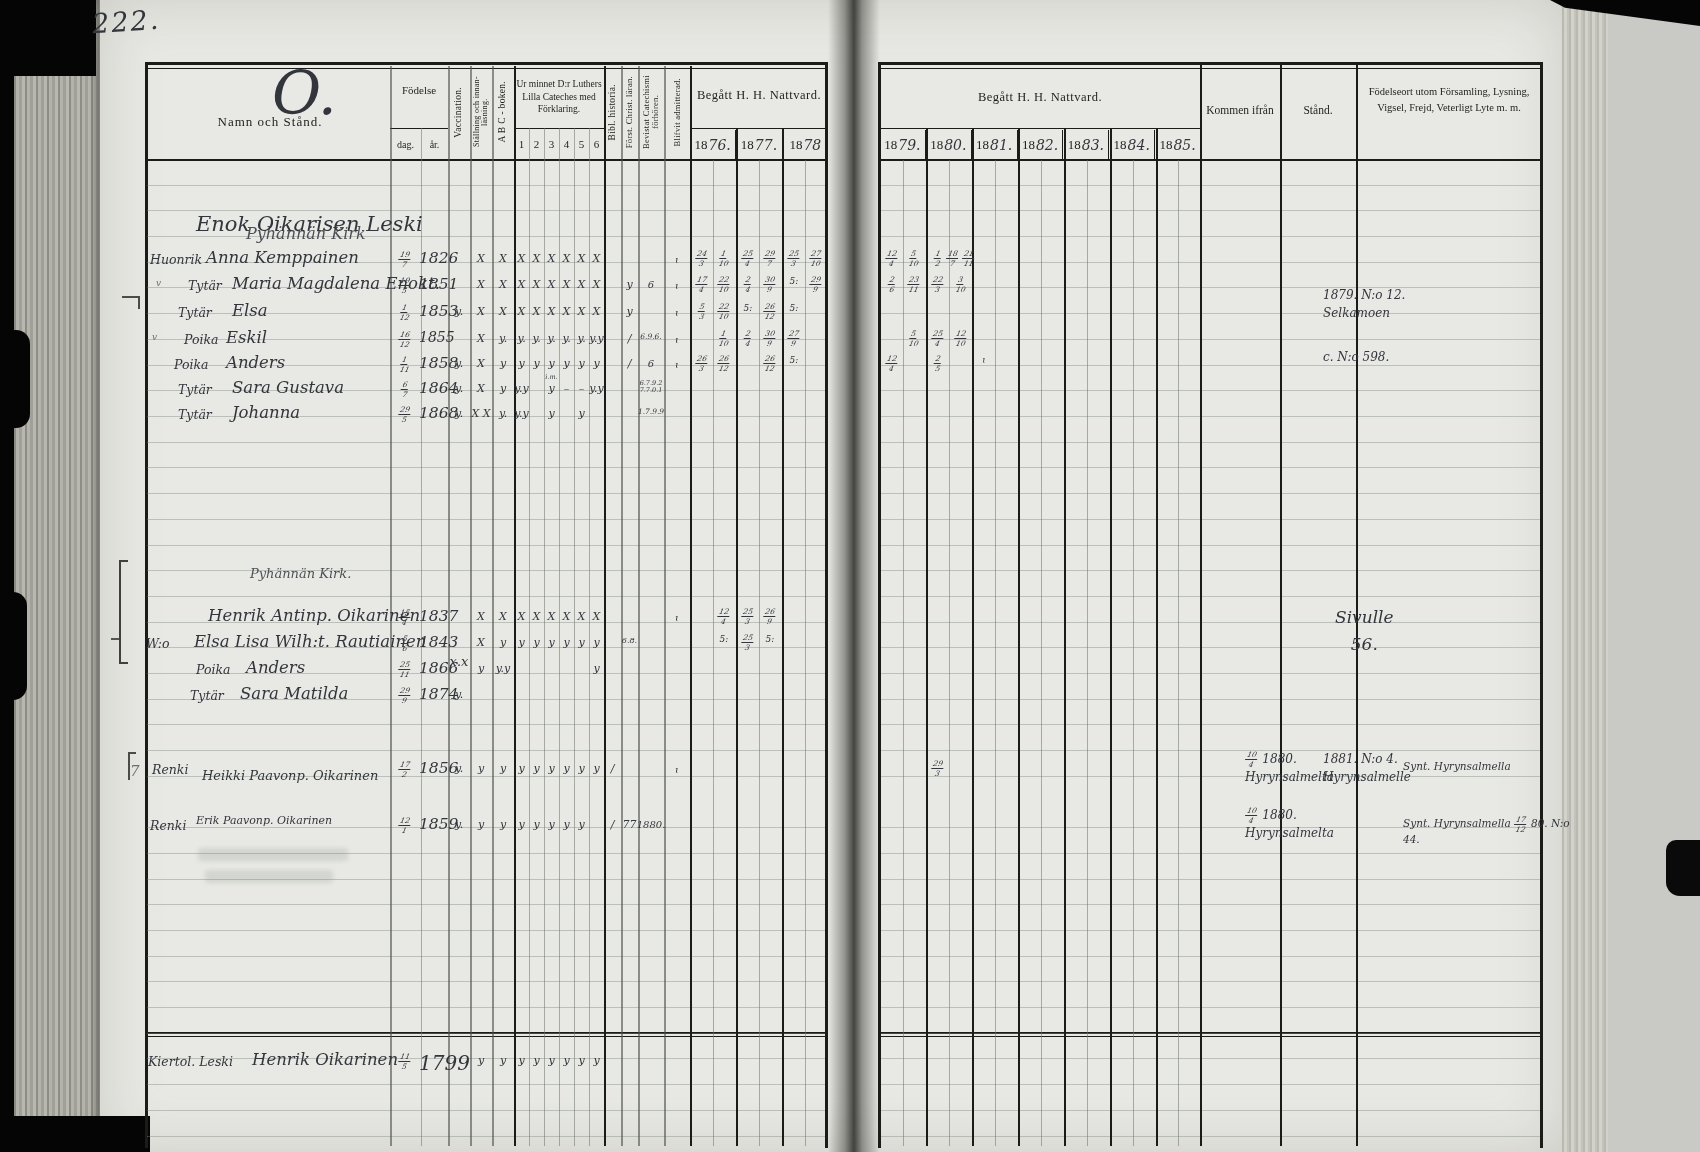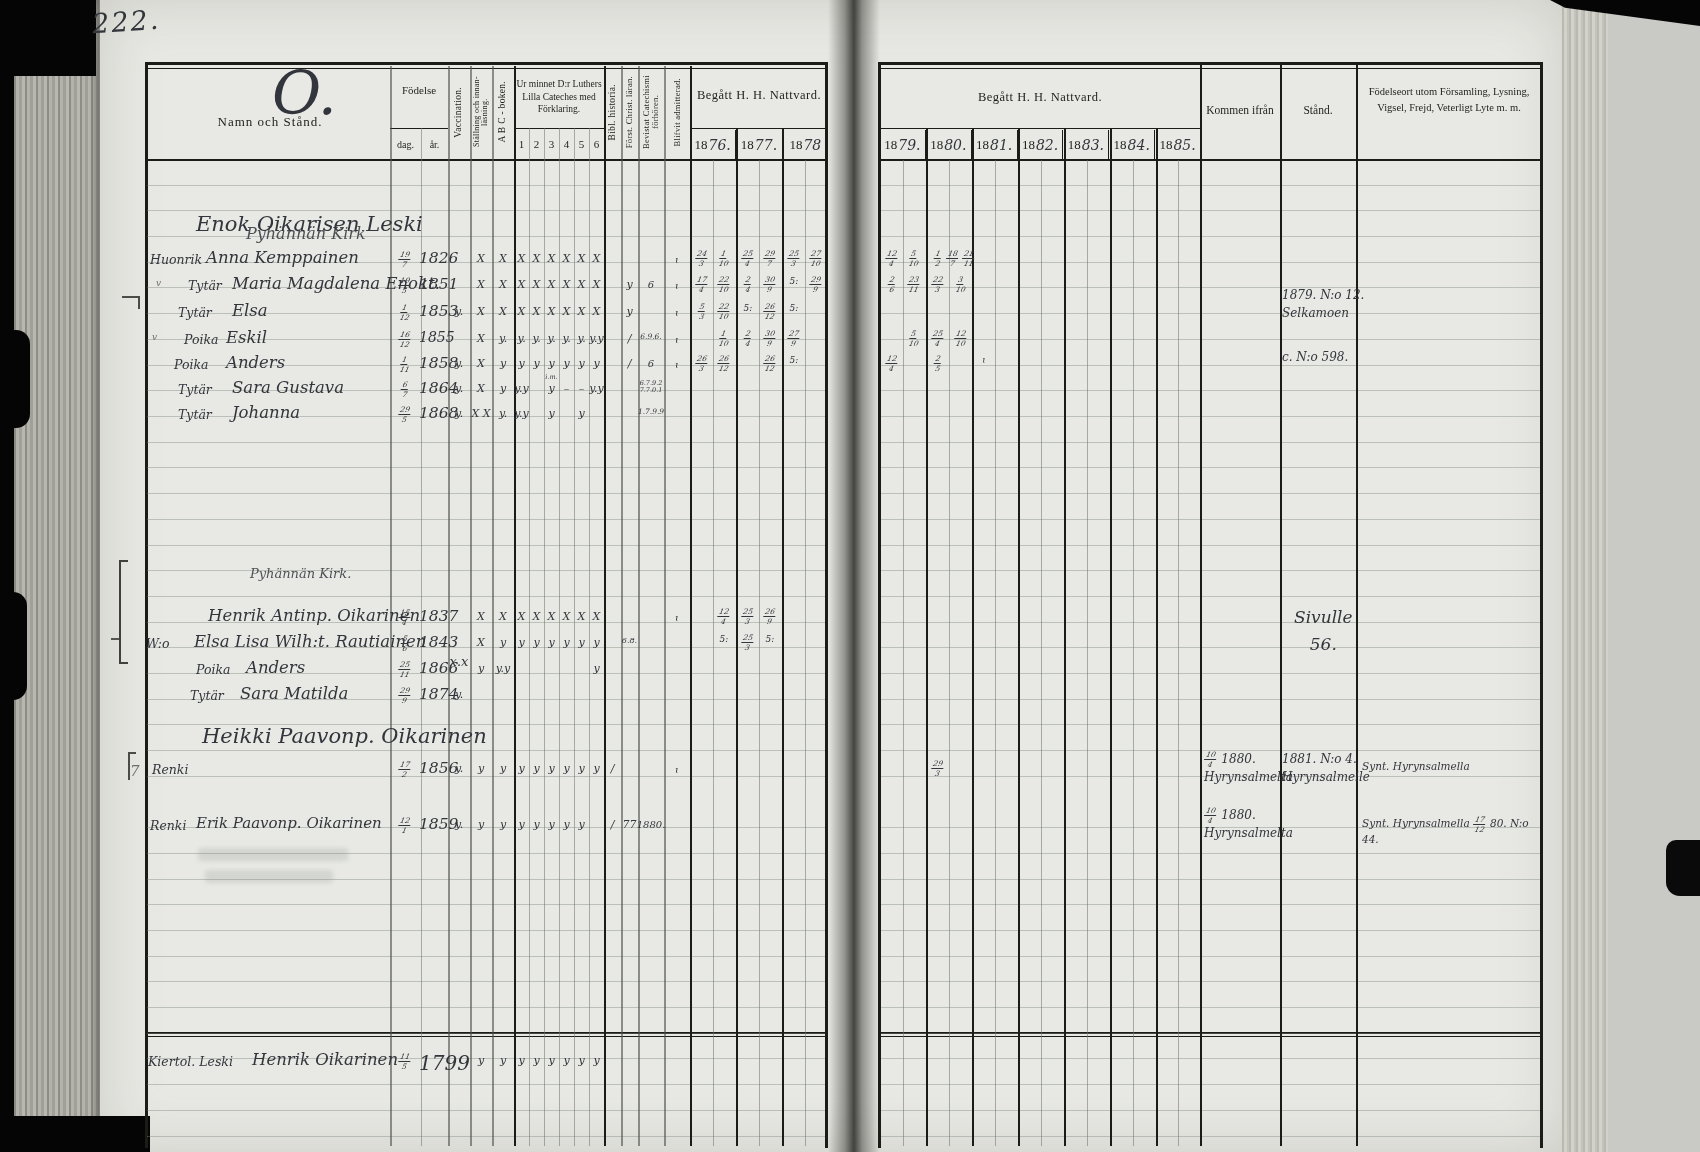--- a/index.html
+++ b/index.html
@@ -38,21 +38,21 @@
   .vtext{writing-mode:vertical-rl;transform:rotate(180deg);font-size:9.5px;line-height:1.05;letter-spacing:.3px;text-align:center;}
   .yearcell{display:flex;align-items:center;justify-content:center;flex:1 1 0;border-left:1.6px solid #1b1b18;font-size:13px;}
   .yearcell:first-child{border-left:none;}
   .yearhand{font-size:14px;margin-left:1px;}
   
   .rowtxt{position:absolute;white-space:nowrap;}
   .cellmark{position:absolute;transform:translateX(-50%);white-space:nowrap;text-align:center;}
   .fr{display:inline-flex;flex-direction:column;align-items:center;line-height:1;font-size:7.5px;vertical-align:middle;margin:0 1px;}
   .fr .n{border-bottom:1px solid currentColor;padding:0 1px;transform:skewX(-12deg);}
   .fr .d{padding-top:.5px;transform:skewX(-12deg);}
-  .annot{position:absolute;font-size:12px;line-height:1.5;white-space:nowrap;}
+  .annot{position:absolute;font-size:12px;line-height:1.5;white-space:nowrap;margin-left:41px;}
   .bracket1{position:absolute;left:122px;top:296px;width:16px;height:11px;border-top:2px solid #4a4c48;border-right:2px solid #4a4c48;}
   .bracket2{position:absolute;left:119px;top:560px;width:7px;height:100px;border-left:2px solid #3f413e;border-top:2px solid #3f413e;border-bottom:2px solid #3f413e;}
   .bracket2 .tick{position:absolute;left:-10px;top:76px;width:8px;height:2px;background:#55574f;}
   .bracket3{position:absolute;left:128px;top:752px;width:6px;height:26px;border-left:2px solid #4a4c48;border-top:2px solid #4a4c48;}
 </style>
 </head>
 <body>
 
 <div id="scan">
 
@@ -565,21 +565,21 @@
       <span class="rowtxt hand" style="left:190px;top:688px;font-size:12.5px;">Tytär</span>
       <span class="rowtxt hand" style="left:240px;top:684px;font-size:16.5px;">Sara Matilda</span>
       <span class="cellmark hand" style="left:405px;top:687px;font-size:10px;"><span class="fr">
           <span class="n">29</span>
           <span class="d">9</span>
         </span></span>
       <span class="rowtxt hand" style="left:419px;top:685px;font-size:15.5px;">1874</span>
       <span class="cellmark hand" style="left:459px;top:688px;font-size:11px;">y.</span>
       <span class="rowtxt pencil" style="left:130px;top:762px;font-size:15px;">7</span>
       <span class="rowtxt hand" style="left:152px;top:762px;font-size:12.5px;">Renki</span>
-      <span class="rowtxt hand" style="left:202px;top:724px;font-size:21px;">Heikki Paavonp. Oikarinen</span>
+      <span class="rowtxt hand" style="left:202px;top:768px;font-size:13px;">Heikki Paavonp. Oikarinen</span>
       <span class="cellmark hand" style="left:405px;top:761px;font-size:10px;"><span class="fr">
           <span class="n">17</span>
           <span class="d">2</span>
         </span></span>
       <span class="rowtxt hand" style="left:419px;top:759px;font-size:15.5px;">1856</span>
       <span class="cellmark hand" style="left:459px;top:762px;font-size:11px;">y.</span>
       <span class="cellmark hand" style="left:481px;top:762px;font-size:11px;">y</span>
       <span class="cellmark hand" style="left:503px;top:762px;font-size:11px;">y</span>
       <span class="cellmark hand" style="left:521.5px;top:762px;font-size:11px;">y</span>
       <span class="cellmark hand" style="left:536.5px;top:762px;font-size:11px;">y</span>
@@ -593,21 +593,21 @@
           <span class="n">29</span>
           <span class="d">3</span>
         </span></span>
       <span class="annot hand" style="left:1204px;top:750px;font-size:12px;"><span class="fr">
           <span class="n">10</span>
           <span class="d">4</span>
         </span> 1880.<br>Hyrynsalmelta</span>
       <span class="annot hand" style="left:1282px;top:750px;font-size:12px;">1881. N:o 4.<br>Hyrynsalmelle</span>
       <span class="annot hand" style="left:1362px;top:760px;font-size:10.5px;white-space:normal;width:172px;line-height:1.3;">Synt. Hyrynsalmella</span>
       <span class="rowtxt hand" style="left:150px;top:818px;font-size:12.5px;">Renki</span>
-      <span class="rowtxt hand" style="left:196px;top:814px;font-size:15px;">Erik Paavonp. Oikarinen</span>
+      <span class="rowtxt hand" style="left:196px;top:814px;font-size:11px;">Erik Paavonp. Oikarinen</span>
       <span class="cellmark hand" style="left:405px;top:817px;font-size:10px;"><span class="fr">
           <span class="n">12</span>
           <span class="d">1</span>
         </span></span>
       <span class="rowtxt hand" style="left:419px;top:815px;font-size:15.5px;">1859</span>
       <span class="cellmark hand" style="left:459px;top:818px;font-size:11px;">y.</span>
       <span class="cellmark hand" style="left:481px;top:818px;font-size:11px;">y</span>
       <span class="cellmark hand" style="left:503px;top:818px;font-size:11px;">y</span>
       <span class="cellmark hand" style="left:521.5px;top:818px;font-size:11px;">y</span>
       <span class="cellmark hand" style="left:536.5px;top:818px;font-size:11px;">y</span>

